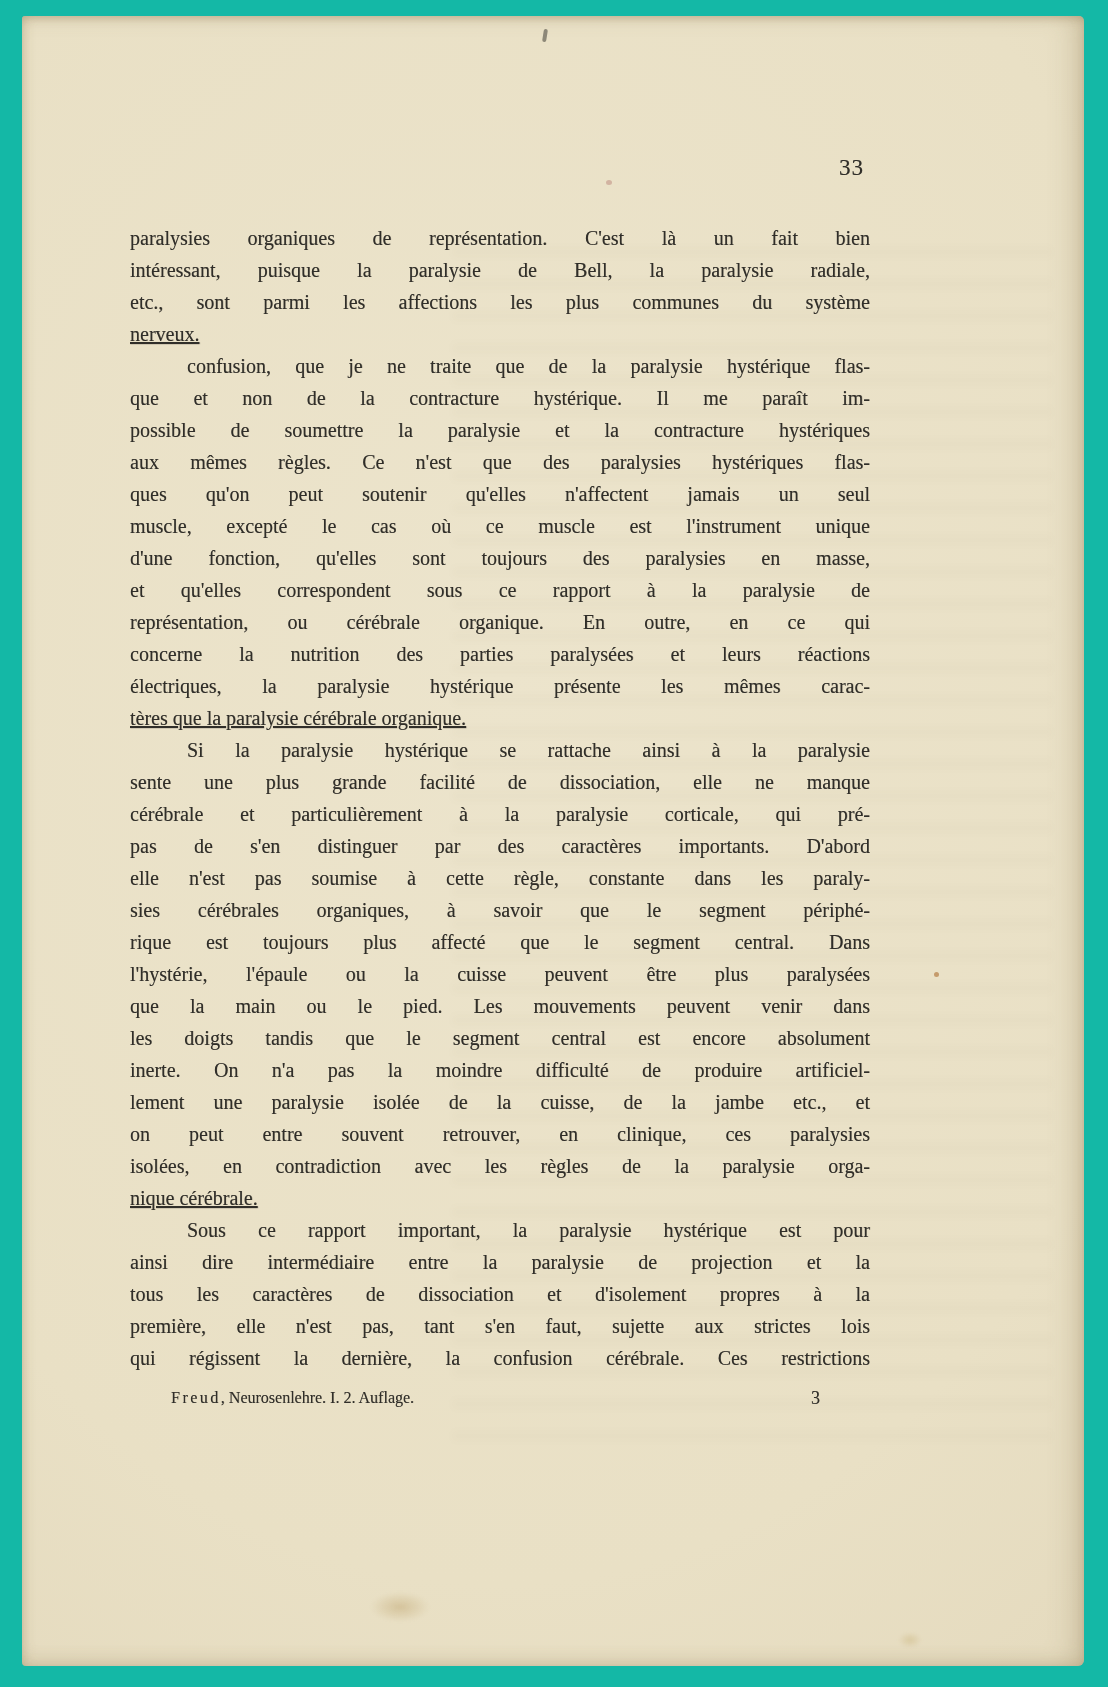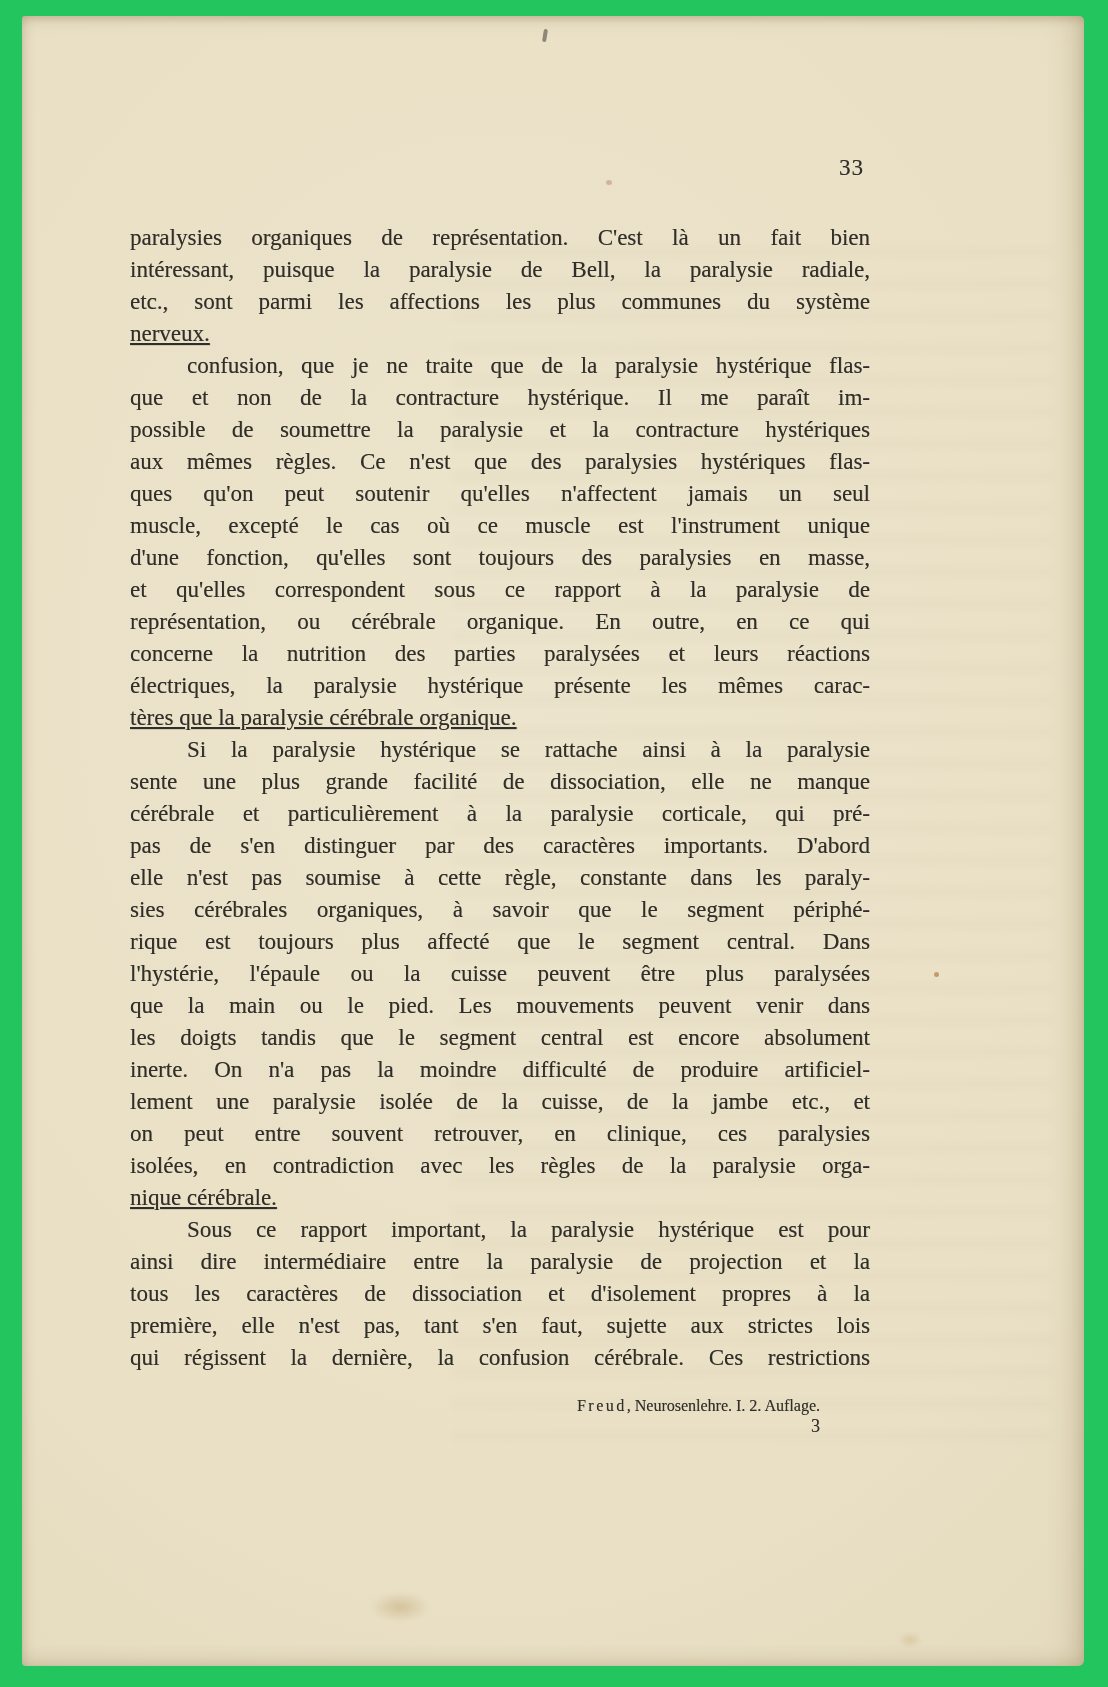--- a/index.html
+++ b/index.html
@@ -1,20 +1,20 @@
 <!DOCTYPE html>
 <html><head>
 <meta charset="utf-8">
 <style>
   html, body { margin: 0; padding: 0; background: #ffffff; }
   .canvas {
     position: relative;
     width: 1108px;
     height: 1687px;
-    background: #22c55e;
+    background: #14b8a6;
     overflow: hidden;
     font-family: "Liberation Serif", serif;
   }
   .page {
     position: absolute;
     left: 22px;
     top: 16px;
     width: 1062px;
     height: 1650px;
     background:
@@ -59,40 +59,39 @@
     padding-right: 6px;
     letter-spacing: 1px;
     text-shadow: 0.3px 0.3px 0 rgba(40,38,33,0.45);
   }
   .text-block {
     margin-top: 42px;
   }
   .para { margin: 0; padding: 0; }
   .line {
     display: block;
-    font-size: 23px;
+    font-size: 20px;
     line-height: 32px;
     text-align: justify;
     text-align-last: justify;
     text-justify: inter-word;
     white-space: normal;
     text-shadow: 0.35px 0.35px 0 rgba(40,38,33,0.40);
   }
   .line.para-end { text-align-last: left; text-decoration: underline; }
   .para.indent .line:first-child { text-indent: 57px; }
   .footer-row {
     display: flex;
     justify-content: space-between;
-    align-items: flex-end;
-    margin-top: 22px;
+    align-items: flex-start;
+    margin-top: 14px;
     padding: 0 50px 0 41px;
     font-size: 16px;
     line-height: 20px;
     text-shadow: 0.3px 0.3px 0 rgba(40,38,33,0.40);
-    flex-direction: column;
   }
   .footer-name { letter-spacing: 2.5px; }
   .footer-sheet { font-size: 18px; }
   
   .speck-dash {
     position: absolute; left: 543px; top: 29px;
     width: 4px; height: 13px;
     background: #6e6a5e; border-radius: 2px;
     transform: rotate(9deg); opacity: 0.75;
   }

